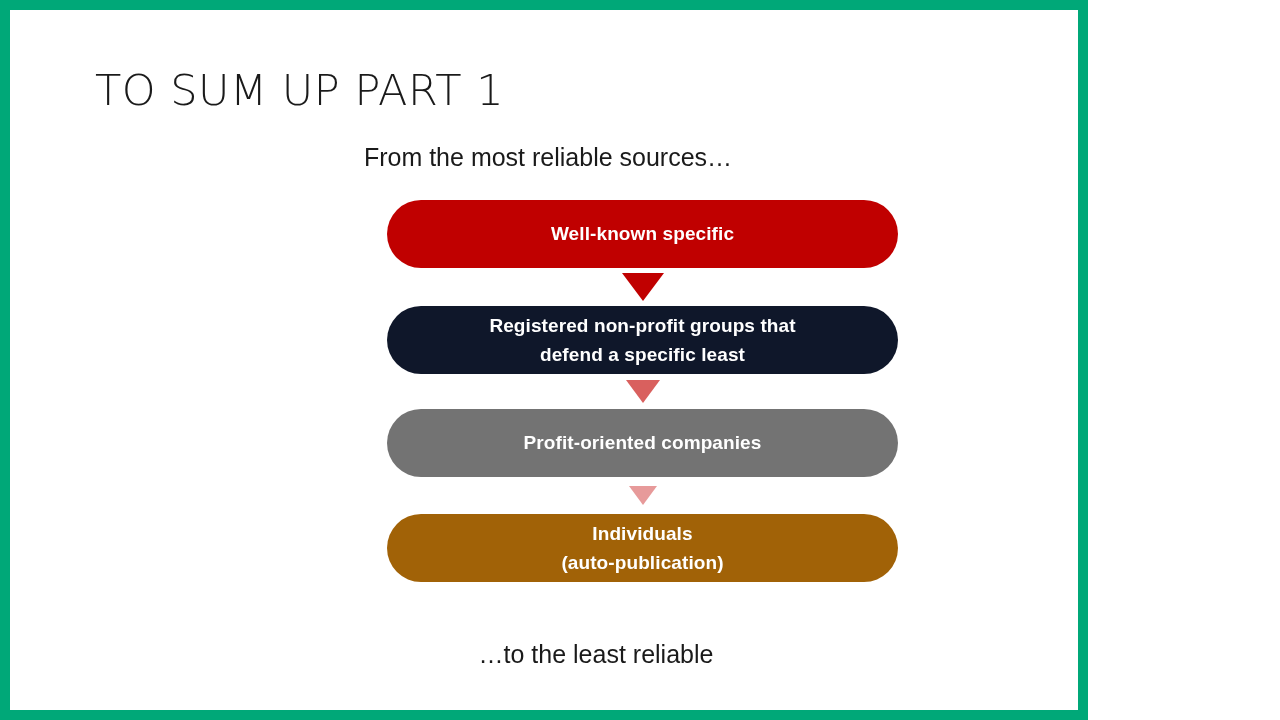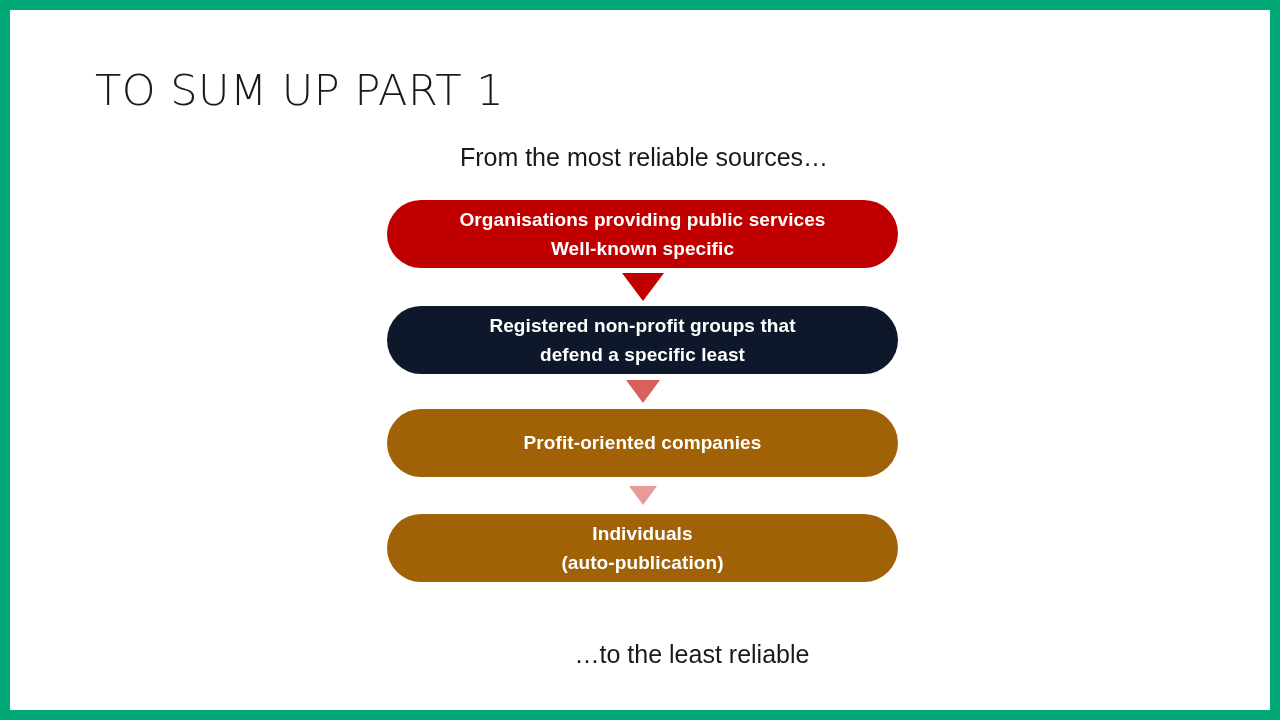--- a/index.html
+++ b/index.html
@@ -10,21 +10,21 @@
     width: 1280px;
     height: 720px;
     background: #ffffff;
     font-family: "Liberation Sans", sans-serif;
     overflow: hidden;
   }
 
   
   .slide {
     position: relative;
-    width: 1280px;
+    width: 1088px;
     height: 720px;
     box-sizing: border-box;
     background: #ffffff;
     border: 10px solid #84cc16;
   }
 
   
   .slide-title {
     position: absolute;
     left: 85px;
@@ -127,42 +127,41 @@
 
 <div class="slide" style="border-color: rgb(0, 168, 120); background: rgb(255, 255, 255);">
 
   <div class="slide-title">TO SUM UP PART 1</div>
 
   <div class="caption caption-top">From the most reliable sources…</div>
 
   <div class="funnel">
 
     <div class="funnel-box" style="background: rgb(192, 0, 0);">
-      <span class="line">Organisations providing public services</span>
       <span class="line">Well-known specific</span>
     </div>
 
     <div class="gap-1"></div>
     <div class="arrow-row">
       <div class="arrow arrow-1" style="border-top-color: rgb(192, 0, 0);"></div>
     </div>
     <div class="gap-1"></div>
 
     <div class="funnel-box" style="background: #0f172a;">
       <span class="line">Registered non-profit groups that</span>
       <span class="line">defend a specific least</span>
     </div>
 
     <div class="gap-2"></div>
     <div class="arrow-row">
       <div class="arrow arrow-2" style="border-top-color: rgb(217, 96, 94);"></div>
     </div>
     <div class="gap-2"></div>
 
-    <div class="funnel-box" style="background: #a16207;">
+    <div class="funnel-box" style="background: #737373;">
       <span class="line">Profit-oriented companies</span>
     </div>
 
     <div class="gap-3"></div>
     <div class="arrow-row">
       <div class="arrow arrow-3" style="border-top-color: rgb(231, 154, 154);"></div>
     </div>
     <div class="gap-3"></div>
 
     <div class="funnel-box" style="background: #a16207;">

